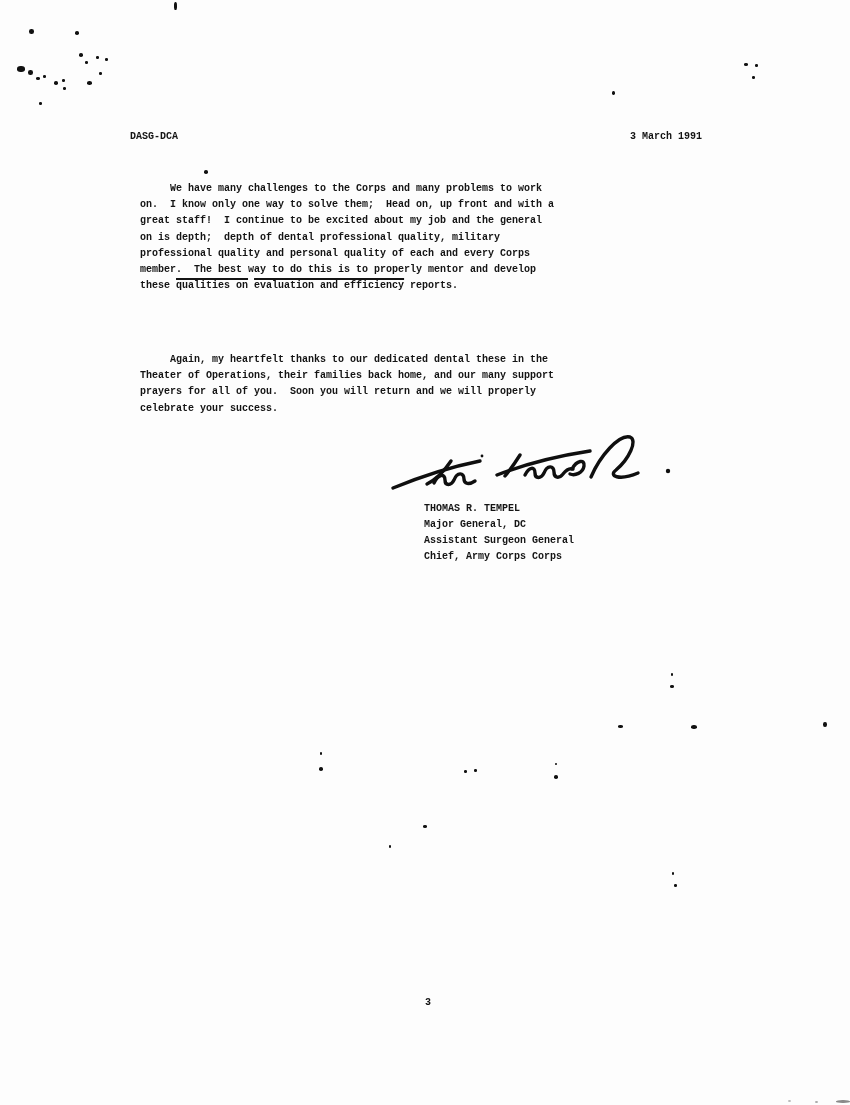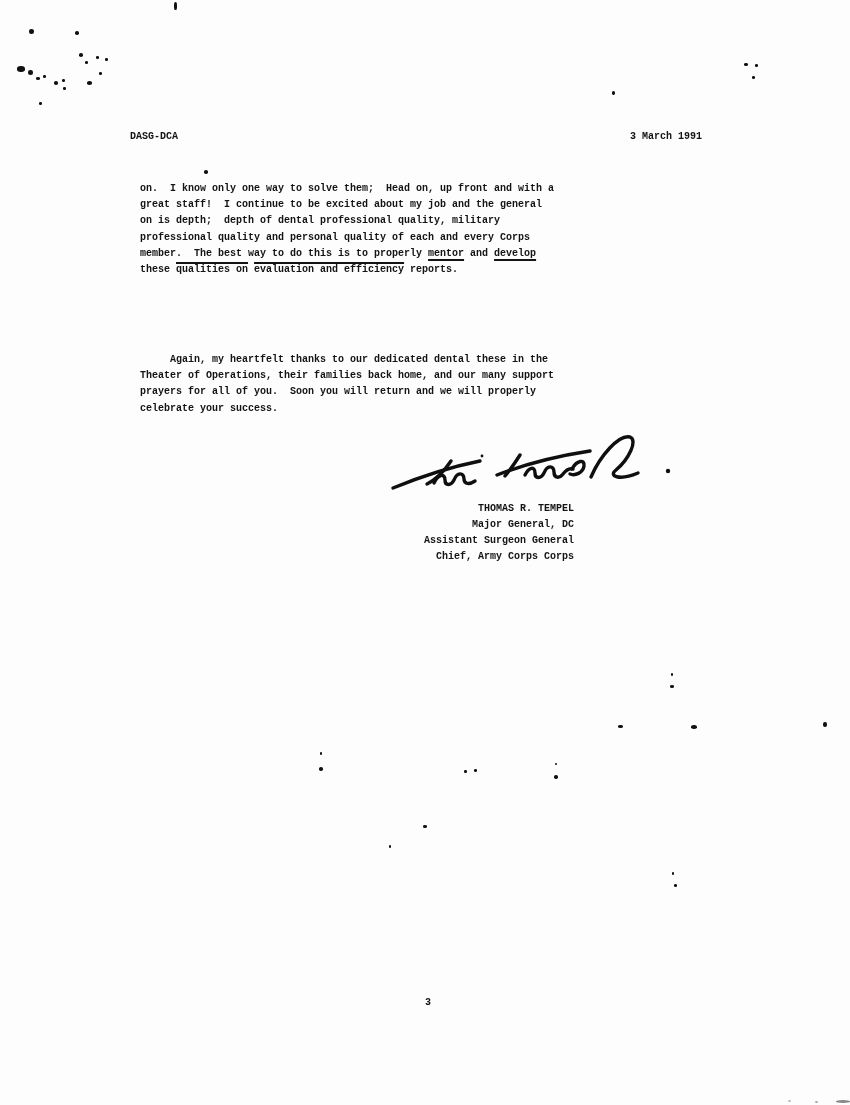--- a/index.html
+++ b/index.html
@@ -24,45 +24,45 @@
   }
   .header-row{
     position:absolute;left:130px;top:131px;width:572px;
     display:flex;justify-content:space-between;
   }
   .para{position:absolute;left:140px;width:600px;}
   .para .line{white-space:pre;line-height:16.2px;height:16.2px;}
   .para1{top:181px;}
   .para2{top:352px;}
   .u{
-    text-decoration:underline;
     text-decoration-thickness:1.6px;
     text-underline-offset:2.5px;
   }
   .o{
     text-decoration:overline;
     text-decoration-thickness:1.6px;
   }
   .sig-svg{position:absolute;left:385px;top:423px;width:300px;height:78px;}
-  .sig-block{position:absolute;left:424px;top:501px;text-align:right;}
+  .sig-block{position:absolute;left:424px;top:501px;}
   .sig-block .line{white-space:pre;line-height:16.1px;height:16.1px;}
   .page-number{position:absolute;left:425px;top:997px;}
   .speck{position:absolute;border-radius:45%;}
 </style>
 </head>
 <body>
 
 <div class="page">
 
   <div class="header-row tw">
     <span>DASG-DCA</span>
     <span>3 March 1991</span>
   </div>
 
   <div class="para para1 tw">
+      <div class="line"><span>     We have many challenges to the Corps and many problems to work</span></div>
       <div class="line"><span>on.  I know only one way to solve them;  Head on, up front and with a</span></div>
       <div class="line"><span>great staff!  I continue to be excited about my job and the general</span></div>
       <div class="line"><span>on is depth;  depth of dental professional quality, military</span></div>
       <div class="line"><span>professional quality and personal quality of each and every Corps</span></div>
       <div class="line"><span>member.  The best way to do this is to properly </span><span class="u">mentor</span><span> and </span><span class="u">develop</span></div>
       <div class="line"><span>these </span><span class="o">qualities on</span><span> </span><span class="o">evaluation and efficiency</span><span> reports.</span></div>
     </div>
 
   <div class="para para2 tw">
       <div class="line"><span>     Again, my heartfelt thanks to our dedicated dental these in the</span></div>

